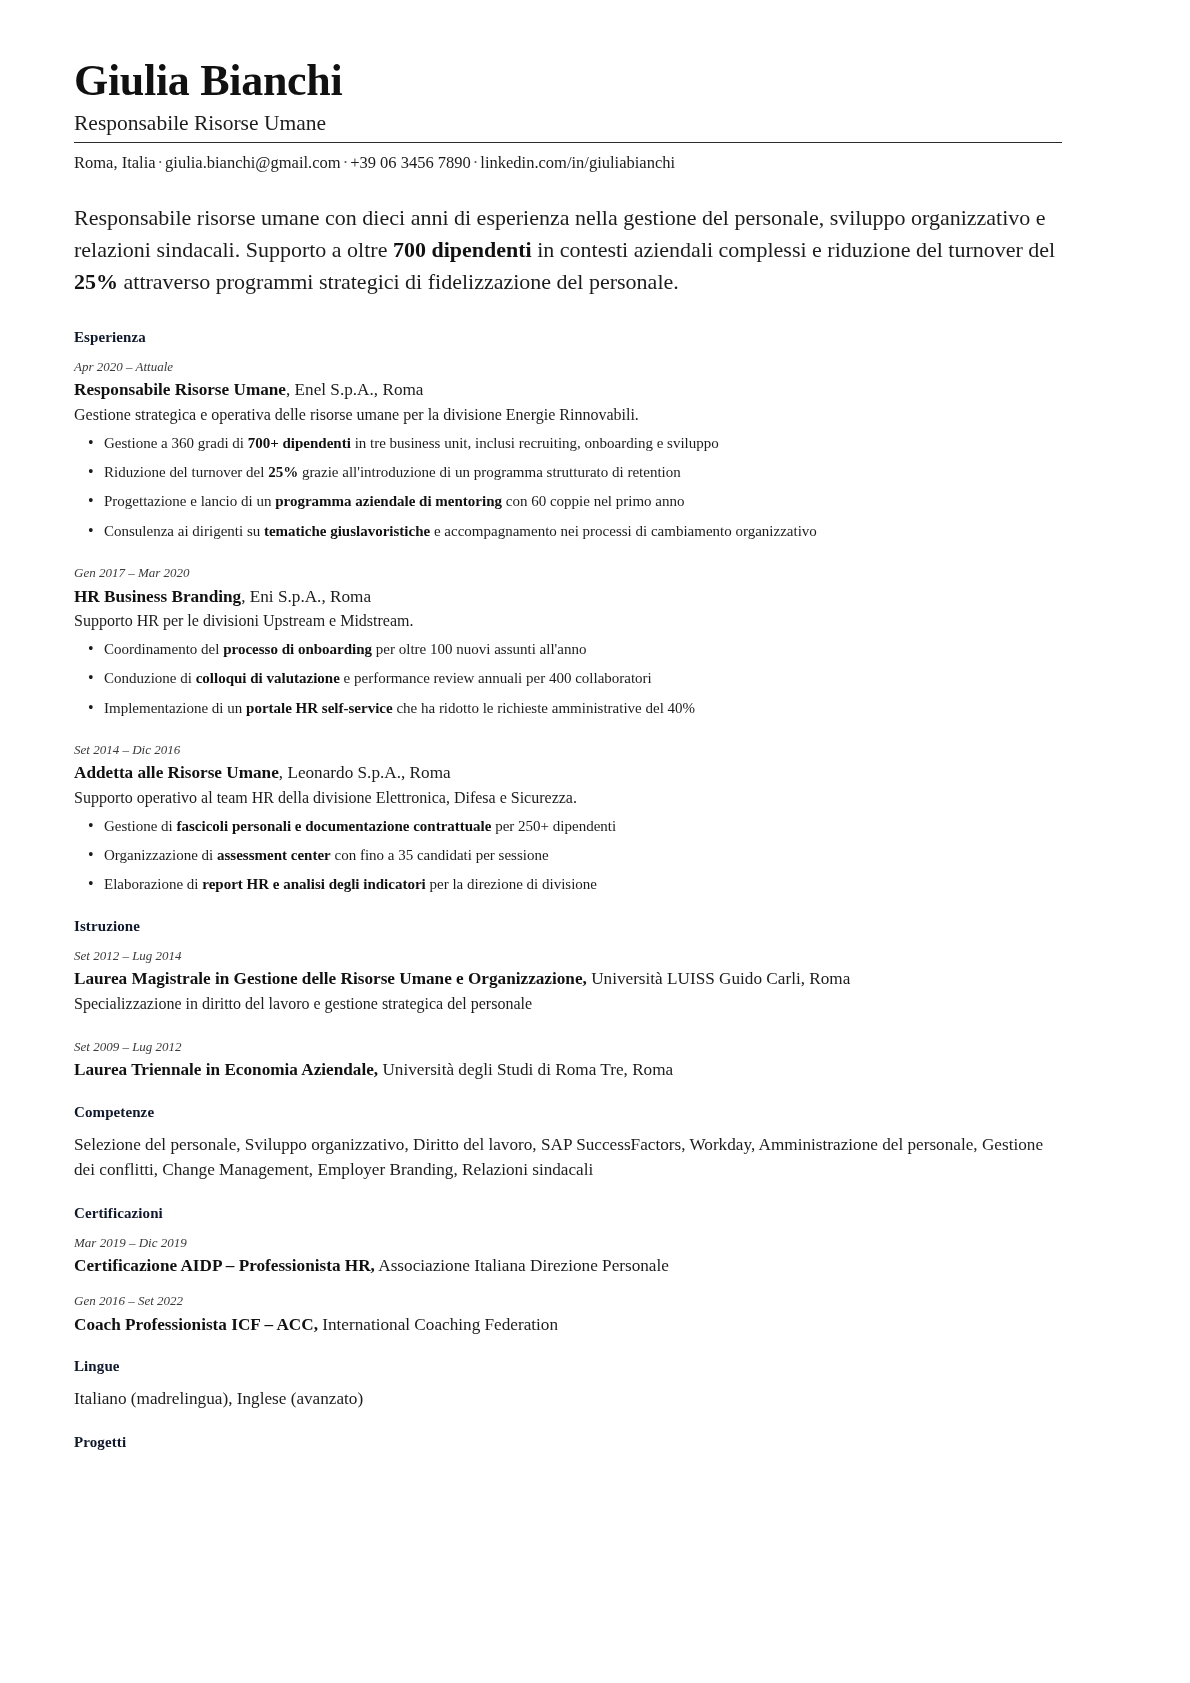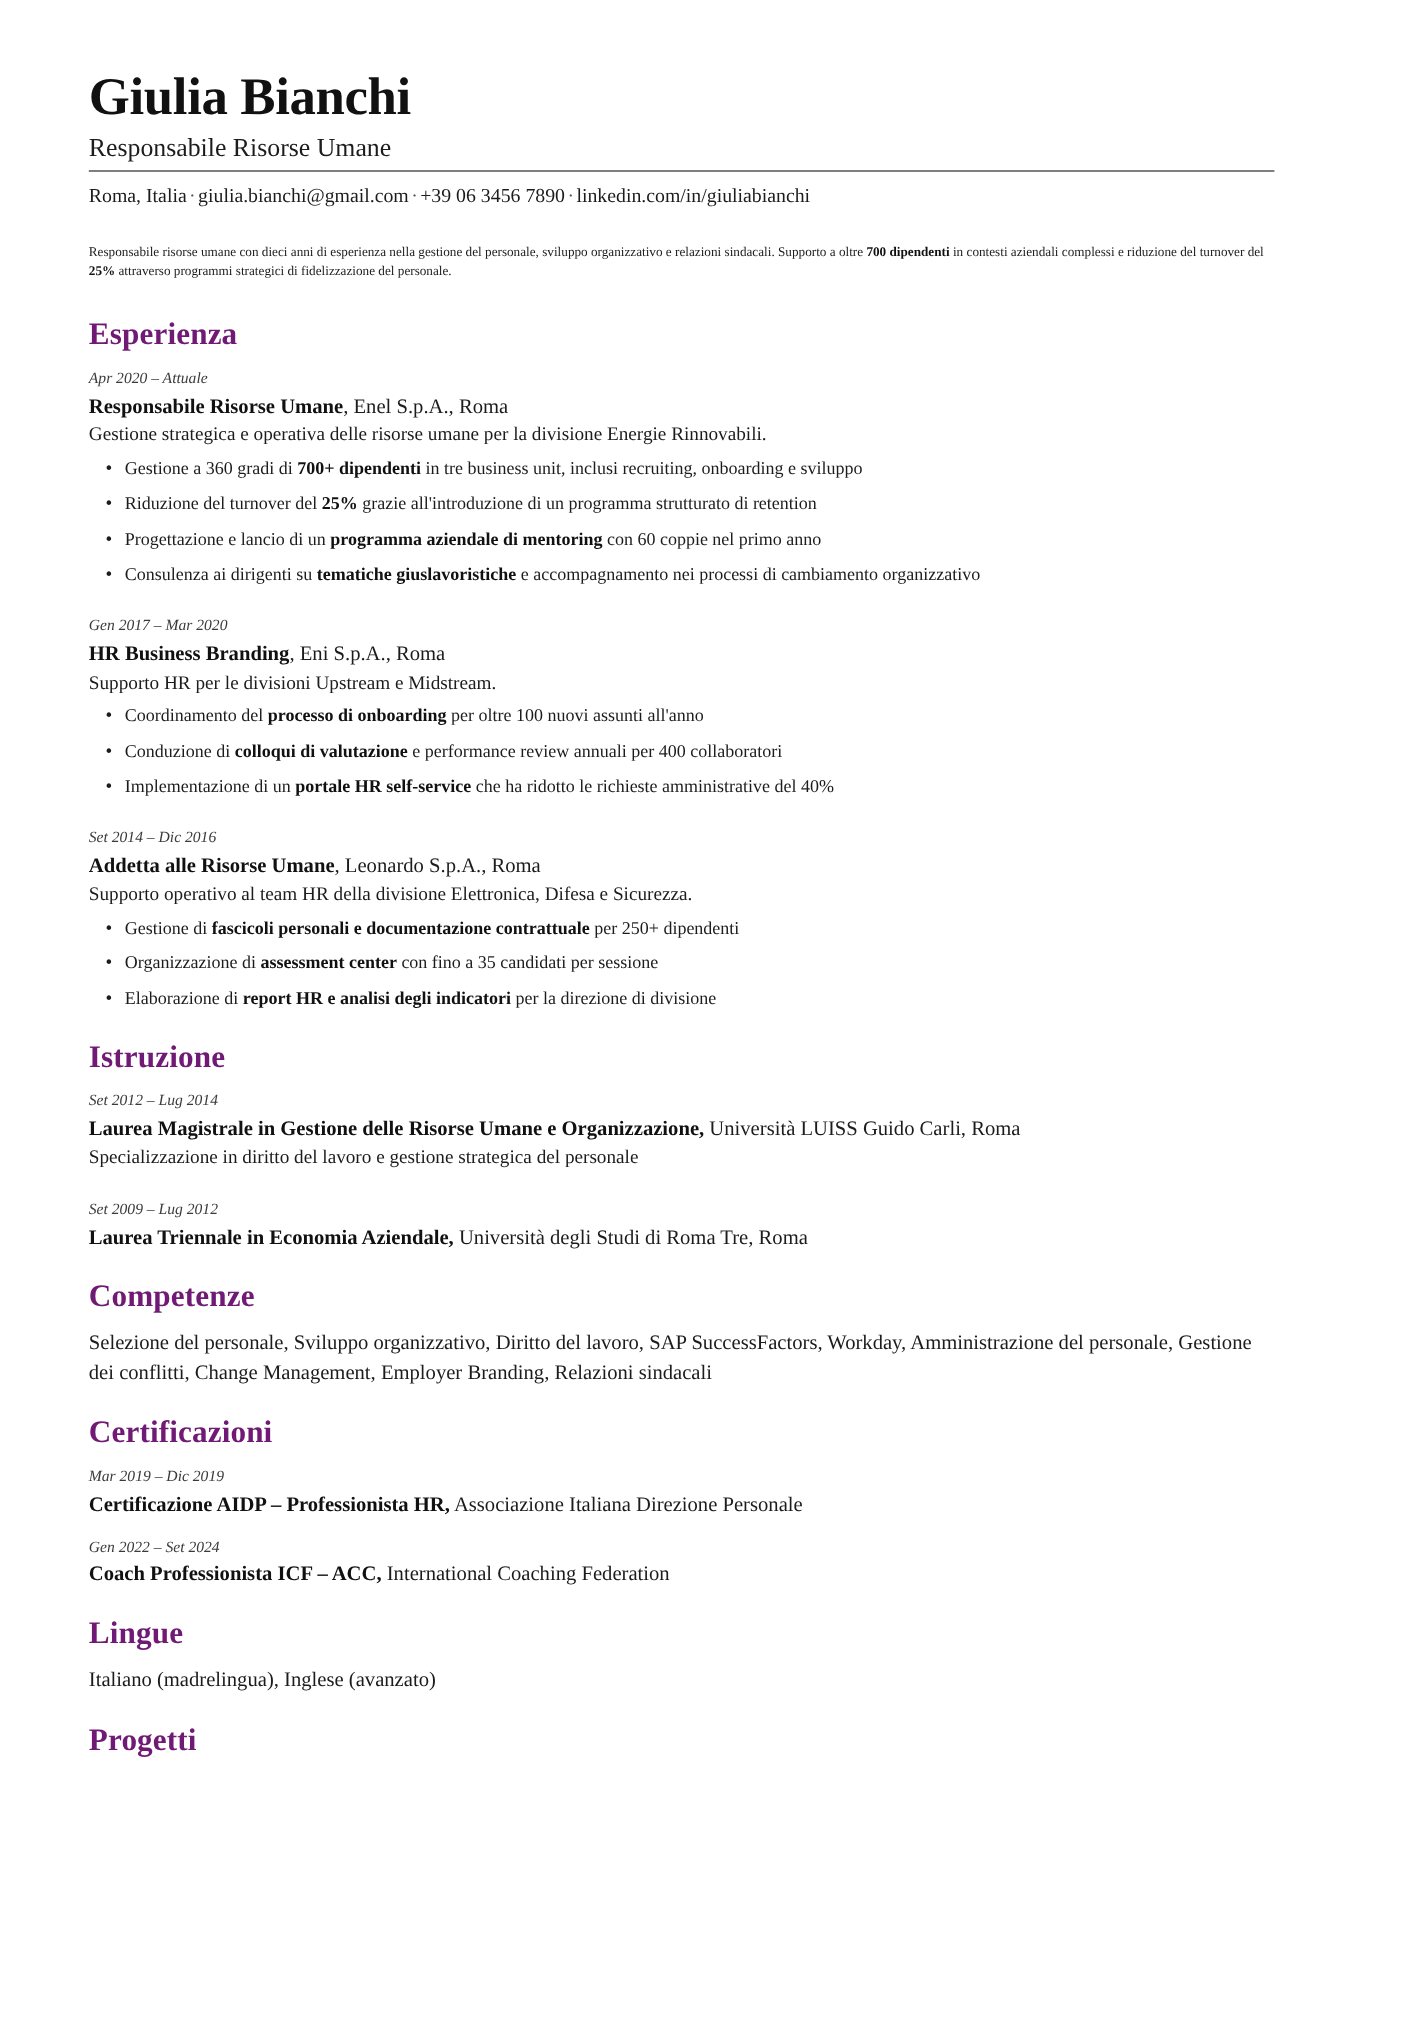--- a/index.html
+++ b/index.html
@@ -52,36 +52,36 @@
     color: #1c1c1c;
     margin: 0 0 28px 0;
   }
   .contact .sep {
     color: #555;
     padding: 0 2px;
   }
 
   
   .summary {
-    font-size: 11px;
+    font-size: 22px;
     line-height: 1.47;
     margin: 0 0 30px 0;
     text-align: left;
     color: #1c1c1c;
   }
 
   
   .section {
     margin: 0 0 4px 0;
   }
   .section-title {
-    font-size: 26px;
+    font-size: 15px;
     font-weight: bold;
     margin: 0 0 12px 0;
-    color: #701a75;
+    color: #0f172a;
     letter-spacing: 0.1px;
   }
   .section + .section .section-title,
   .section-title.spaced {
     margin-top: 22px;
   }
 
   .entry {
     margin: 0 0 22px 0;
   }
@@ -234,21 +234,21 @@
 
   <section class="section">
     <h2 class="section-title spaced">Certificazioni</h2>
 
     <div class="cert-entry">
       <div class="entry-date">Mar 2019 – Dic 2019</div>
       <div class="entry-heading"><span class="role">Certificazione AIDP – Professionista HR,</span><span> Associazione Italiana Direzione Personale</span></div>
     </div>
 
     <div class="cert-entry">
-      <div class="entry-date">Gen 2022 – Set 2024</div>
+      <div class="entry-date">Gen 2016 – Set 2022</div>
       <div class="entry-heading"><span class="role">Coach Professionista ICF – ACC,</span><span> International Coaching Federation</span></div>
     </div>
   </section>
 
   <section class="section">
     <h2 class="section-title spaced">Lingue</h2>
     <p class="plain-para lang-block">Italiano (madrelingua), Inglese (avanzato)</p>
   </section>
 
   <section class="section">

